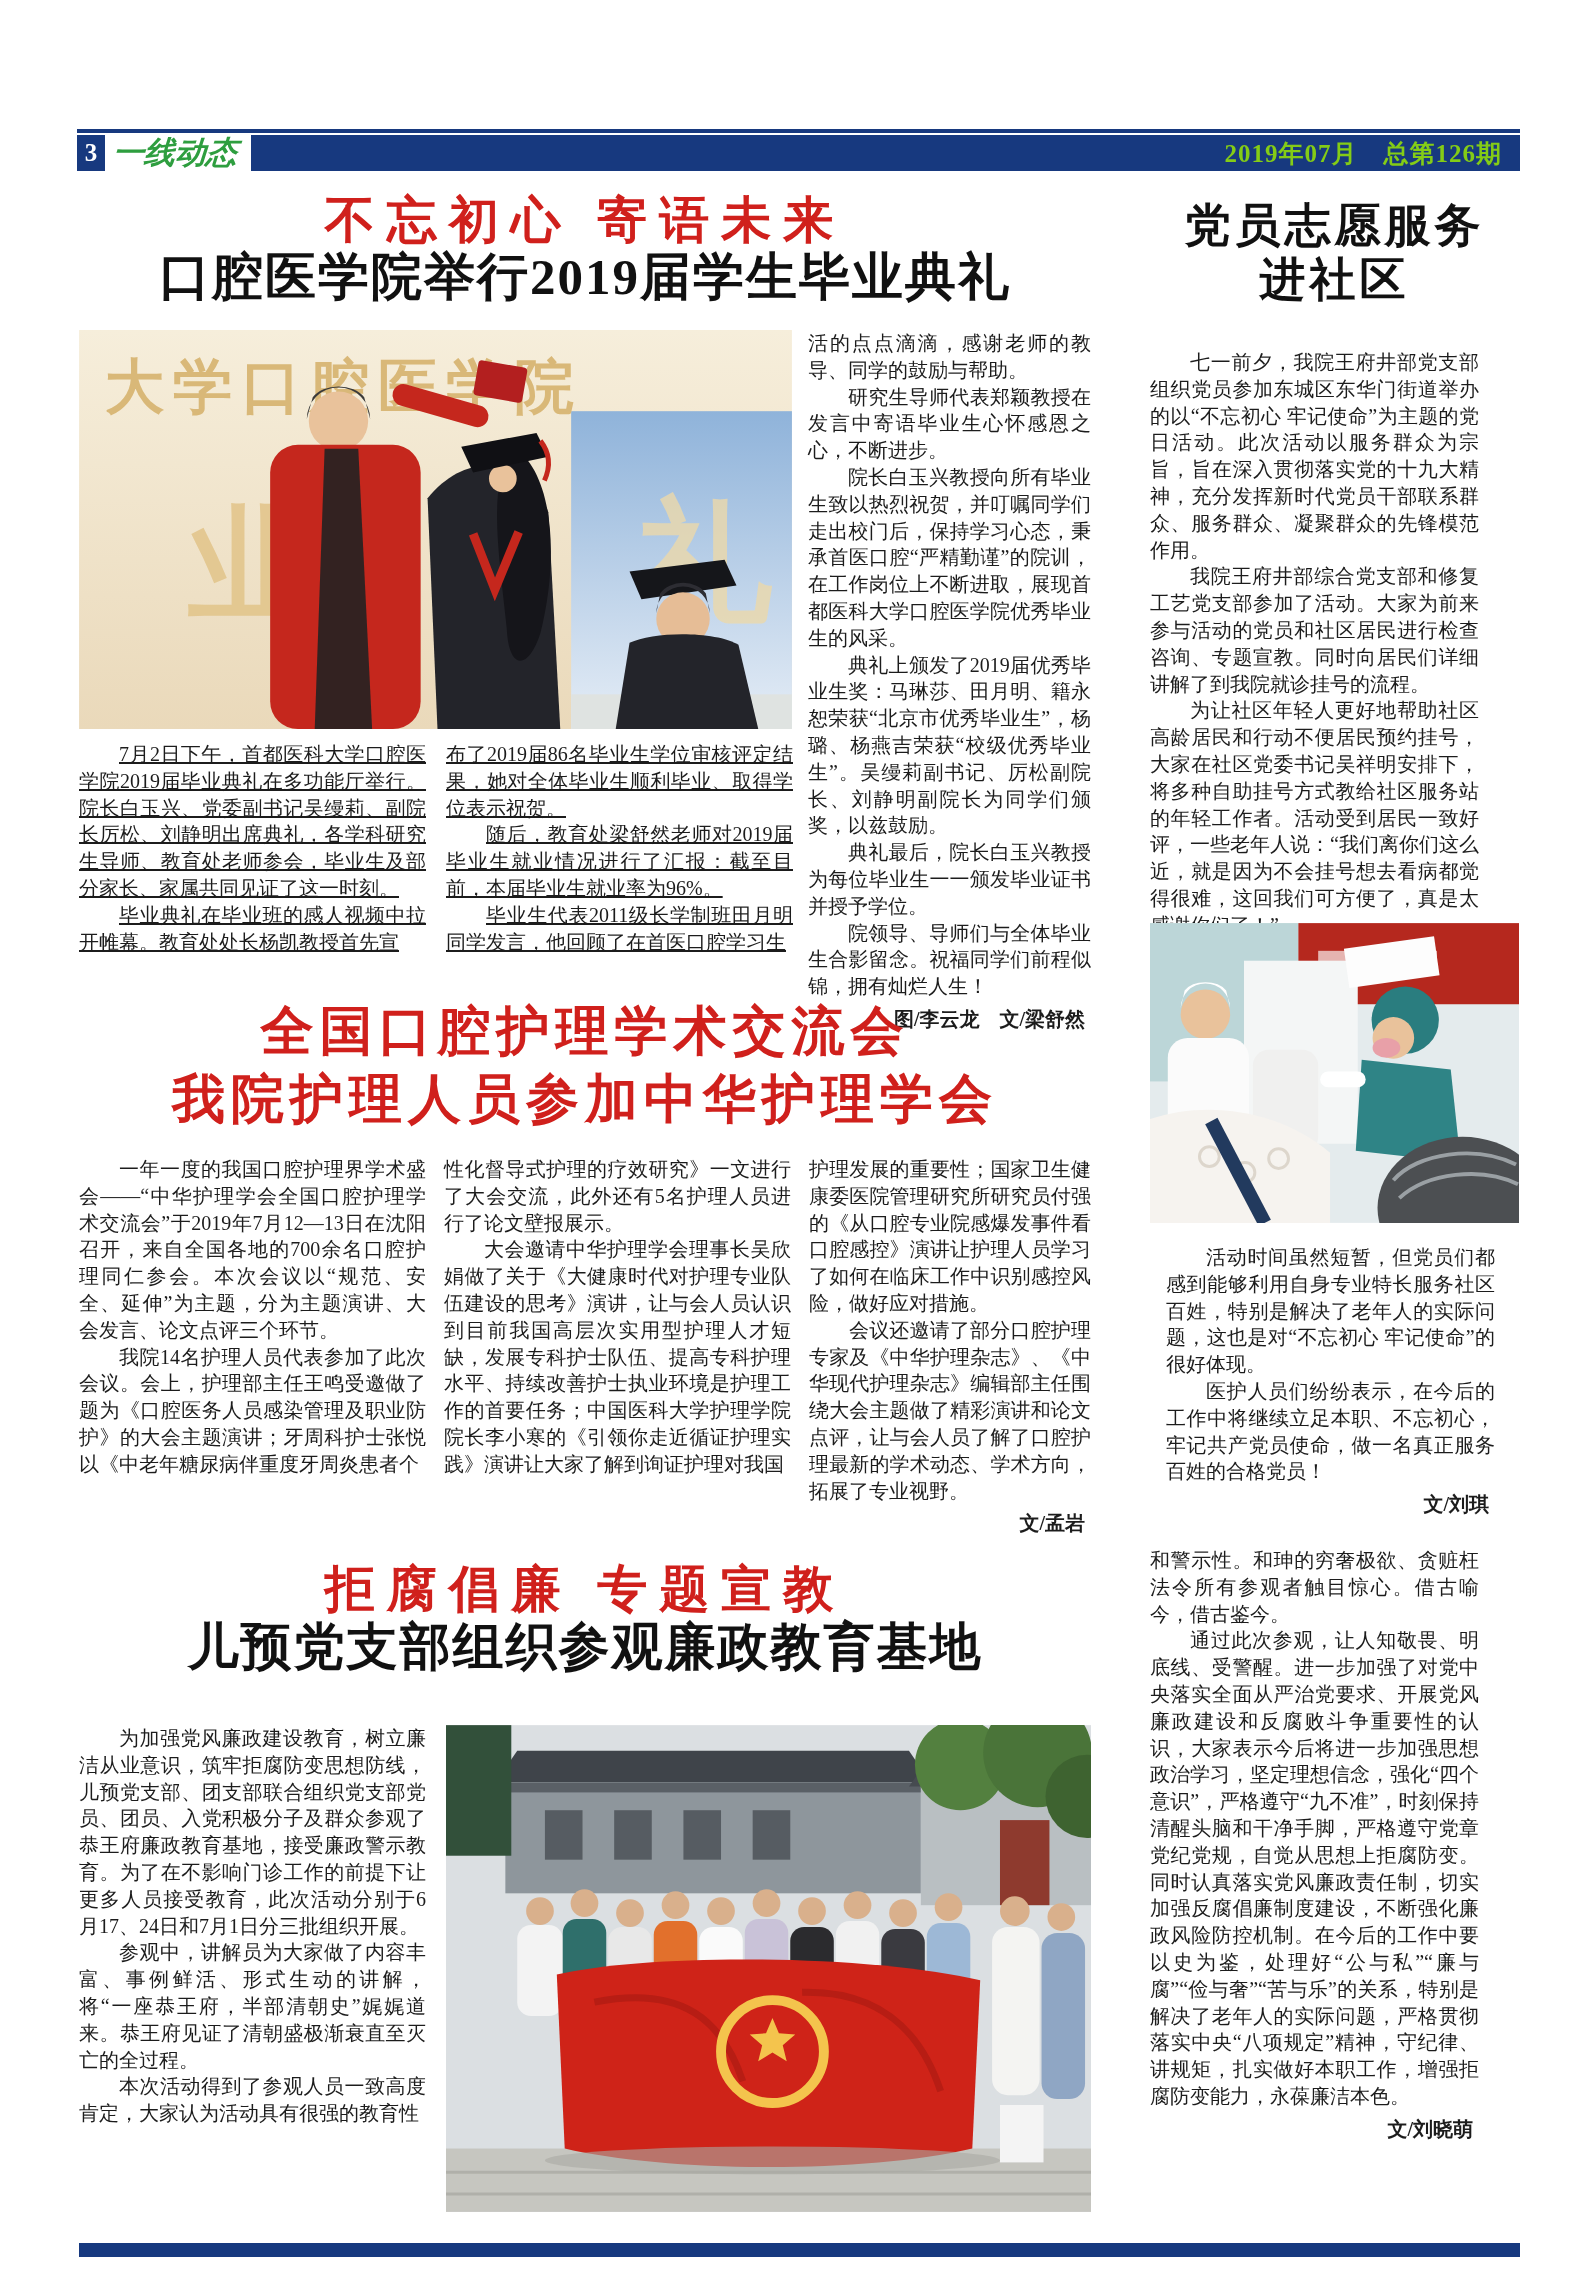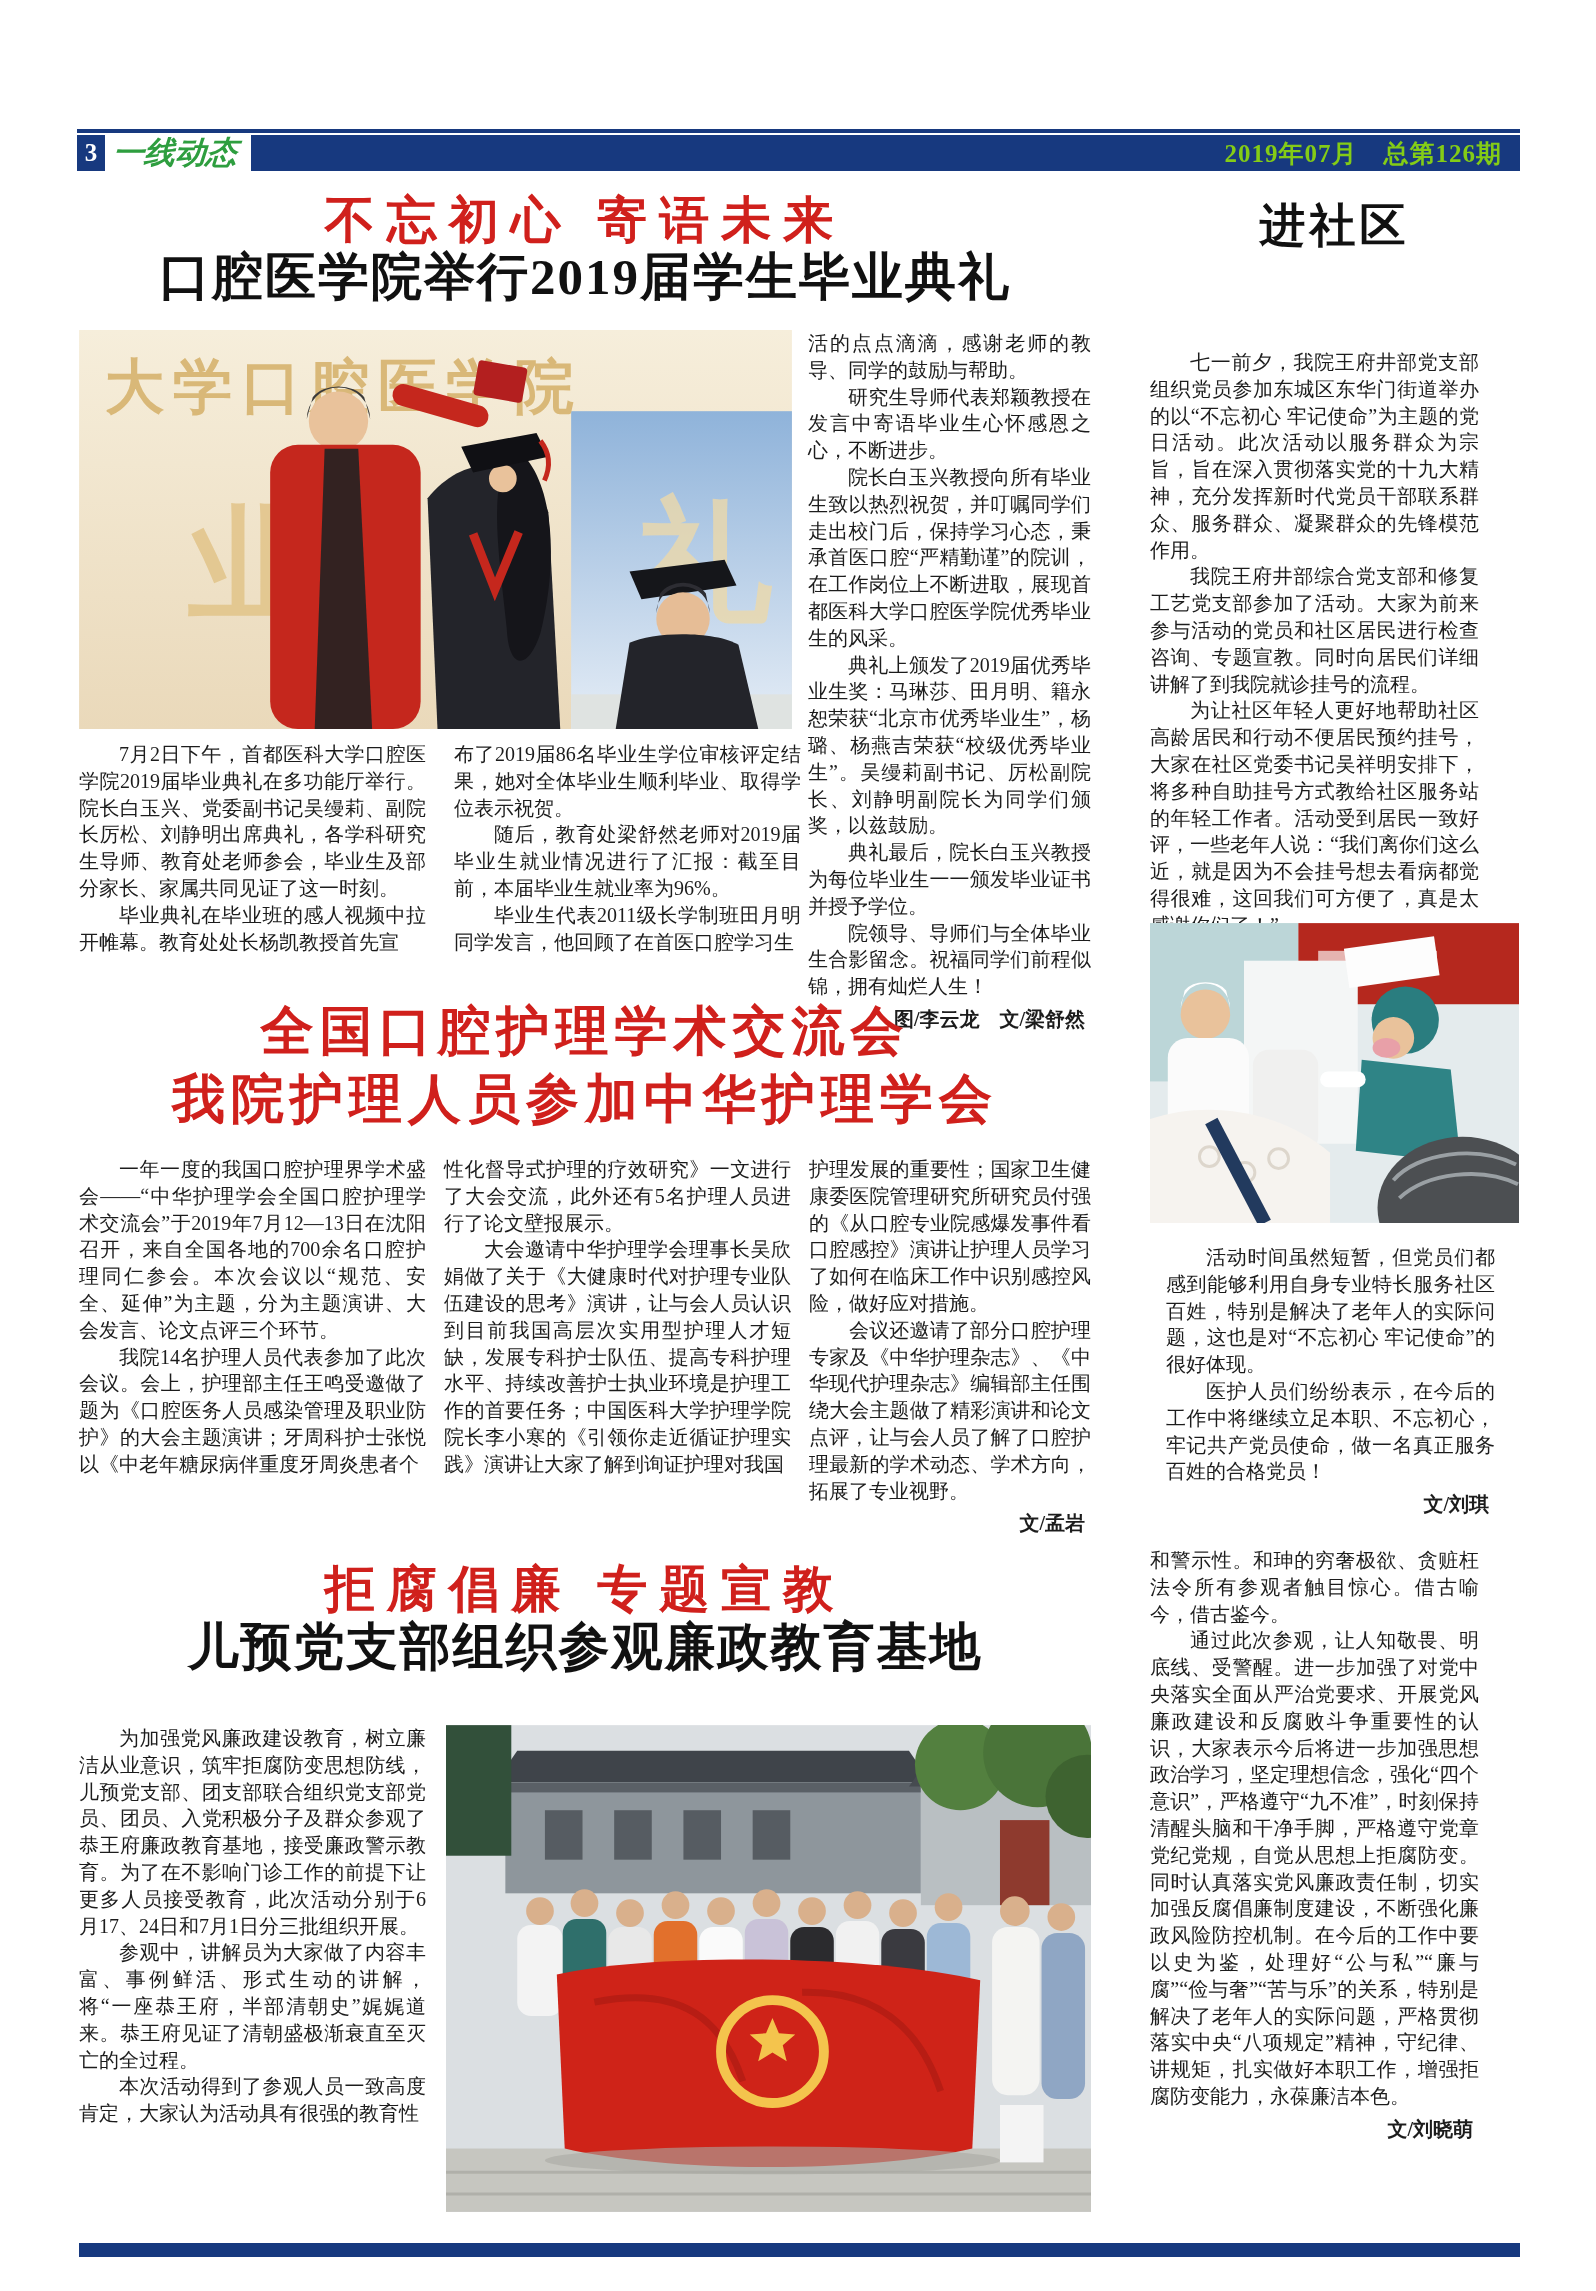--- a/index.html
+++ b/index.html
@@ -35,21 +35,21 @@
   .body-text{font-size:20px;line-height:1.34;text-align:justify;}
   .body-text p{margin:0;text-indent:2em;}
   .cont p:first-child{text-indent:0;}
   .byline{font-size:20px;font-weight:bold;text-align:right;padding-right:6px;margin-top:6px;}
   
   .a1-super{position:absolute;left:0;top:5px;width:100%;}
   .a1-title{position:absolute;left:0;top:61px;width:100%;}
   .a1-body{position:absolute;left:0;top:142px;width:100%;display:flex;gap:16px;}
   .a1-left{width:713px;flex:none;}
   .a1-photo{width:713px;height:399px;display:block;}
-  .a1-cols{display:flex;gap:28px;margin-top:12px;}
+  .a1-cols{display:flex;gap:20px;margin-top:12px;text-decoration:underline;}
   .a1-cols .col{width:347px;flex:none;}
   .a1-col3{flex:1;}
   
   .a2-title{position:absolute;left:0;top:810px;width:100%;}
   .a2-body{position:absolute;left:0;top:968px;width:100%;display:flex;gap:18px;}
   .a2-body .colA{width:347px;flex:none;}
   .a2-body .colB{width:347px;flex:none;}
   .a2-body .colC{flex:1;}
   
   .a3-super{position:absolute;left:0;top:1374px;width:100%;}
@@ -249,20 +249,21 @@
         <path d="M330,296 L336.5,311.5 L353,312.8 L340.4,323.6 L344.4,339.7 L330,330.9 L315.6,339.7 L319.6,323.6 L307,312.8 L323.5,311.5 Z" fill="#f4c44d"></path>
       </g>
       <ellipse cx="330" cy="440" rx="230" ry="14" fill="#aaaaa4" opacity="0.6"></ellipse>
       <rect x="560" y="384" width="44" height="58" fill="#f4f4f4"></rect>
     </svg>
   </div>
 </div>
 
 <div class="sidebar-region">
   <div class="sb-title sidebar-title">
+    <div>党员志愿服务</div>
     <div>进社区</div>
   </div>
   <div class="sb-text1 body-text">
       <p>七一前夕，我院王府井部党支部组织党员参加东城区东华门街道举办的以“不忘初心 牢记使命”为主题的党日活动。此次活动以服务群众为宗旨，旨在深入贯彻落实党的十九大精神，充分发挥新时代党员干部联系群众、服务群众、凝聚群众的先锋模范作用。</p>
       <p>我院王府井部综合党支部和修复工艺党支部参加了活动。大家为前来参与活动的党员和社区居民进行检查咨询、专题宣教。同时向居民们详细讲解了到我院就诊挂号的流程。</p>
       <p>为让社区年轻人更好地帮助社区高龄居民和行动不便居民预约挂号，大家在社区党委书记吴祥明安排下，将多种自助挂号方式教给社区服务站的年轻工作者。活动受到居民一致好评，一些老年人说：“我们离你们这么近，就是因为不会挂号想去看病都觉得很难，这回我们可方便了，真是太感谢你们了！”</p>
     </div>
 
   <svg class="sb-photo" viewBox="0 0 373 303" xmlns="http://www.w3.org/2000/svg" role="img">
     <rect width="373" height="303" fill="#e4ebed"></rect>

